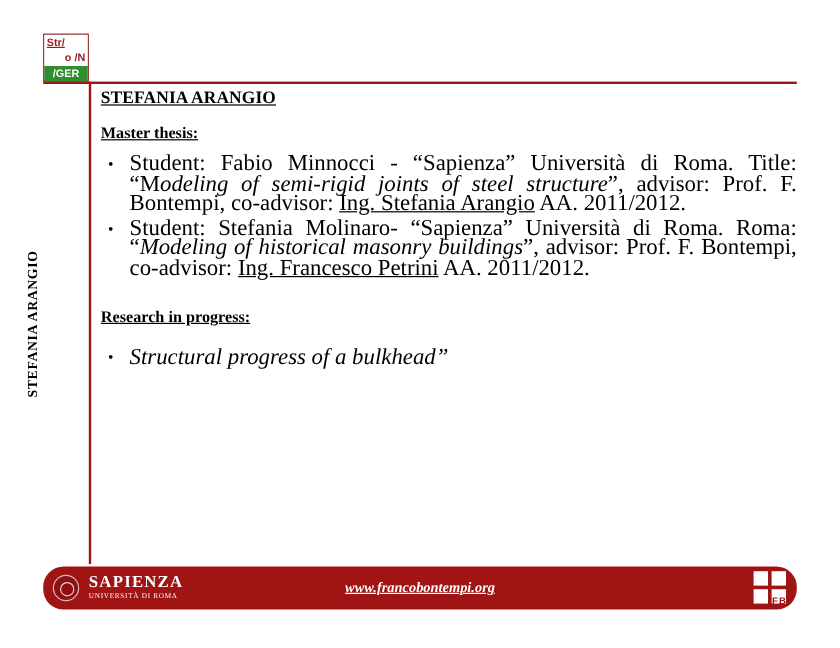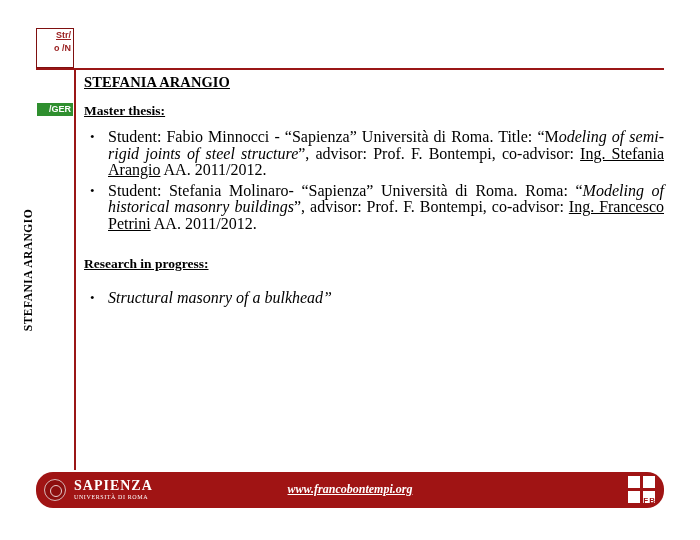--- a/index.html
+++ b/index.html
@@ -37,27 +37,26 @@
     font-weight: bold;
   }
   .logo-row {
     display: block;
     height: 13px;
     box-sizing: border-box;
     padding: 0 2px;
     color: #9a2020;
     background: #ffffff;
   }
-  .logo-row.r1 { text-align: right; text-decoration: underline; }
+  .logo-row.r1 { text-align: left; text-decoration: underline; }
   .logo-row.r2 { text-align: right; }
   .logo-row.r3 {
     background: #2f8f2f;
     color: #ffffff;
-    text-align: right;
-    margin-top: 48px;
+    text-align: center;
   }
 
   
   .header-title {
     position: absolute;
     left: 86px;
     top: 36px;
     width: 600px;
     font-family: "Liberation Serif", serif;
     font-weight: bold;
@@ -134,21 +133,21 @@
 
   ul.bullets {
     list-style: none;
     margin: 0;
     padding: 0;
   }
   ul.bullets li {
     position: relative;
     padding-left: 24px;
     margin-bottom: 4px;
-    font-size: 16px;
+    font-size: 19px;
     line-height: 16.5px;
     text-align: justify;
   }
   ul.bullets li::before {
     content: "\2022";
     position: absolute;
     left: 6px;
     top: 0;
     font-size: 13px;
   }
@@ -277,21 +276,21 @@
       </li>
       <li>
         <span>Student: Stefania Molinaro- “Sapienza” Università di Roma. Roma: “</span><span class="it">Modeling of historical masonry buildings</span><span>”, advisor: Prof. F. Bontempi, co-advisor: </span><span class="ul">Ing. Francesco Petrini</span><span> AA. 2011/2012.</span>
       </li>
     </ul>
 
     <div class="subhead research">Research in progress:</div>
 
     <ul class="bullets">
       <li>
-        <span class="it">Structural masonry of a bulkhead”</span>
+        <span class="it">Structural progress of a bulkhead”</span>
       </li>
     </ul>
 
   </div>
 
   <div class="footer">
     <div class="footer-seal"></div>
     <div class="footer-sapienza">
       <span class="big">SAPIENZA</span>
       <span class="small">UNIVERSITÀ DI ROMA</span>

